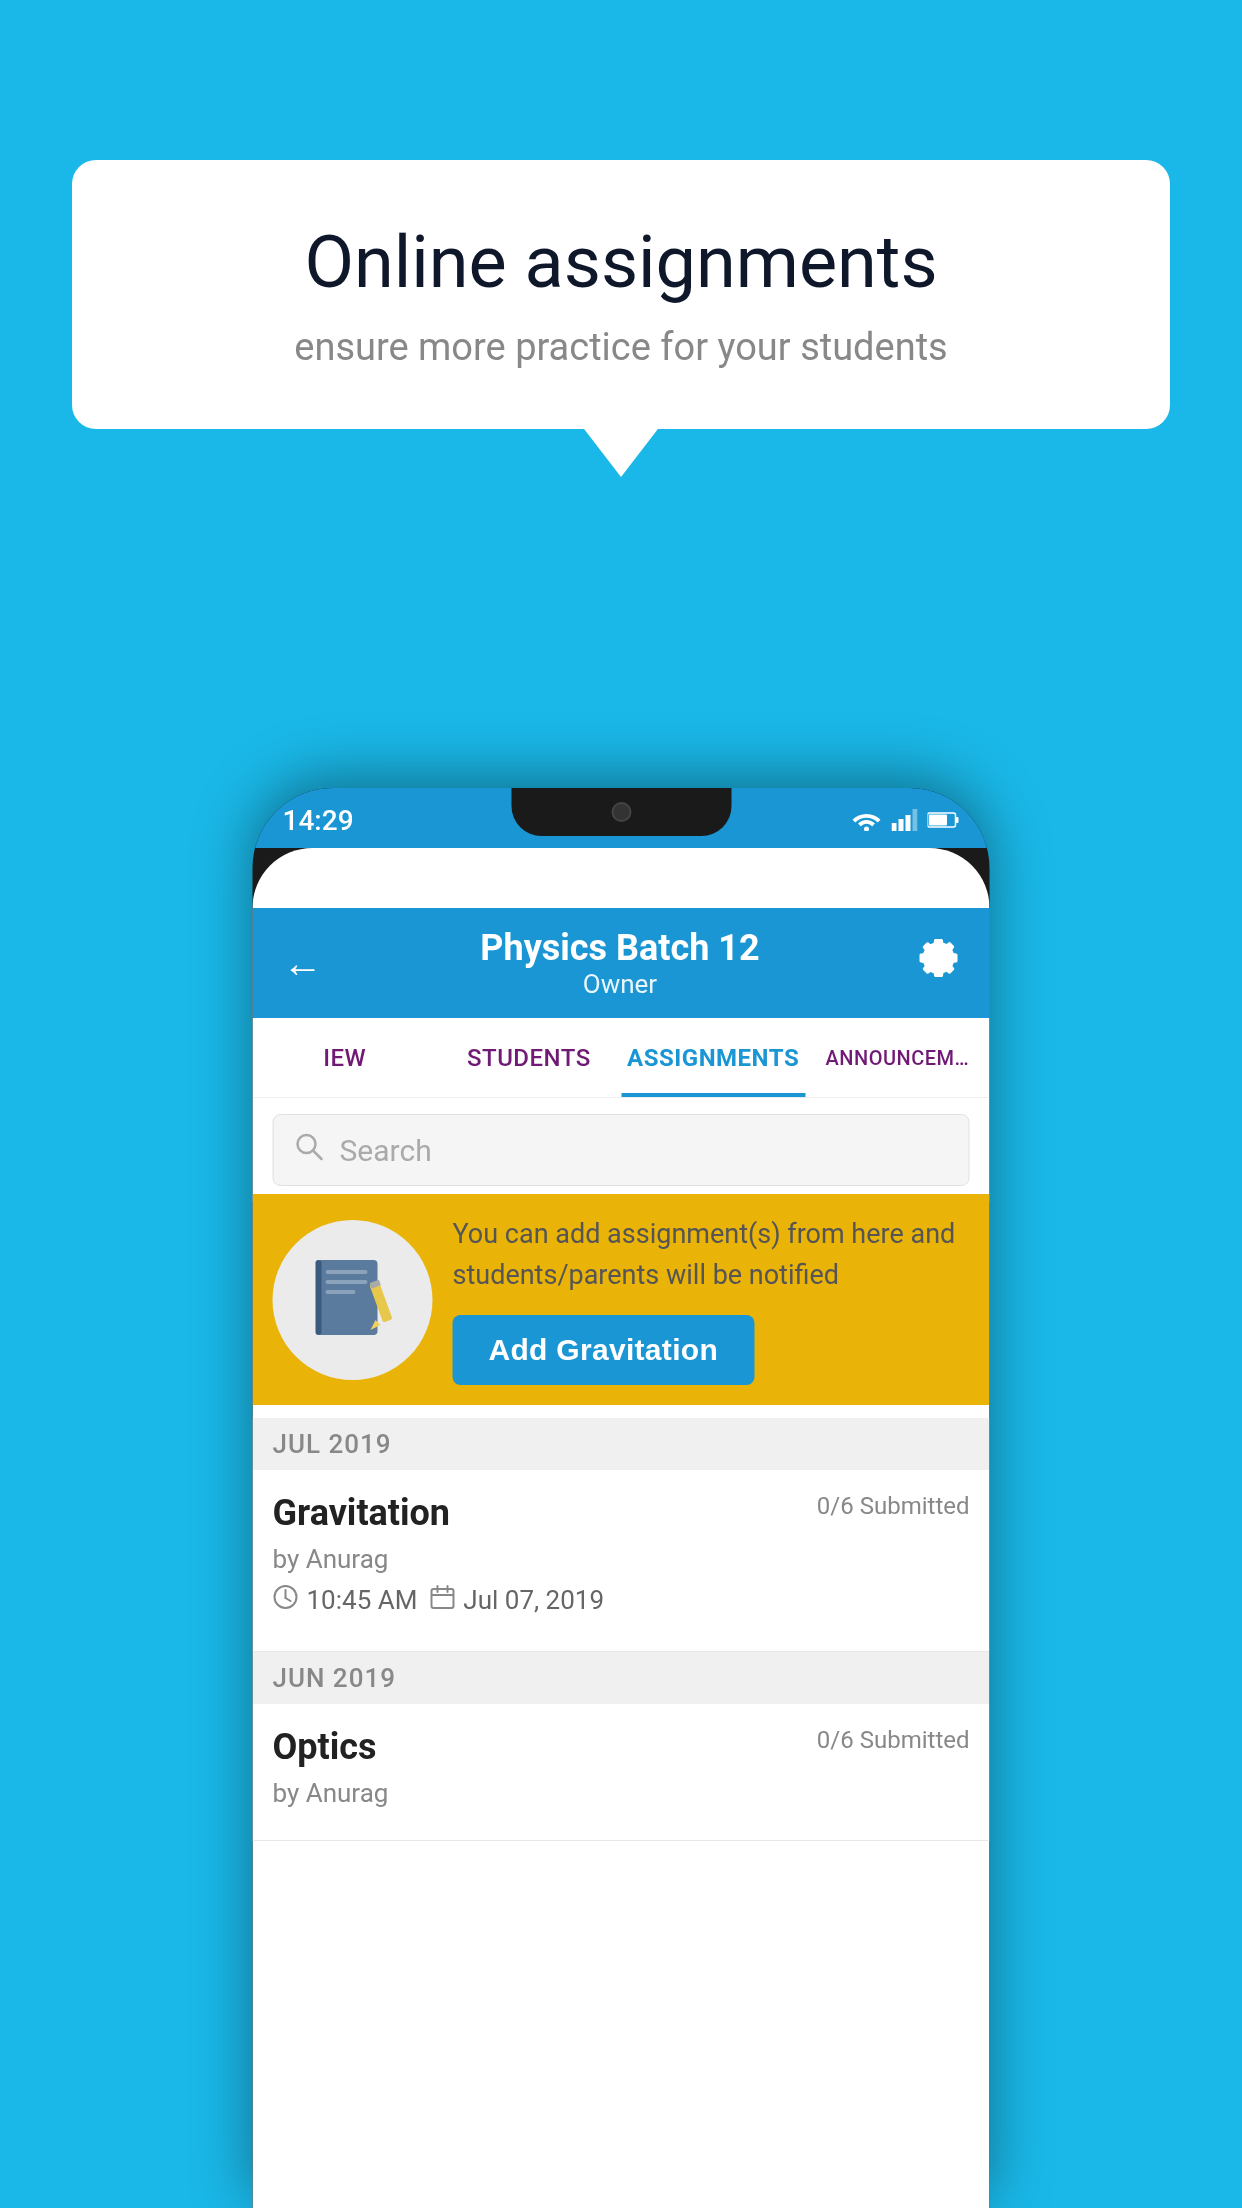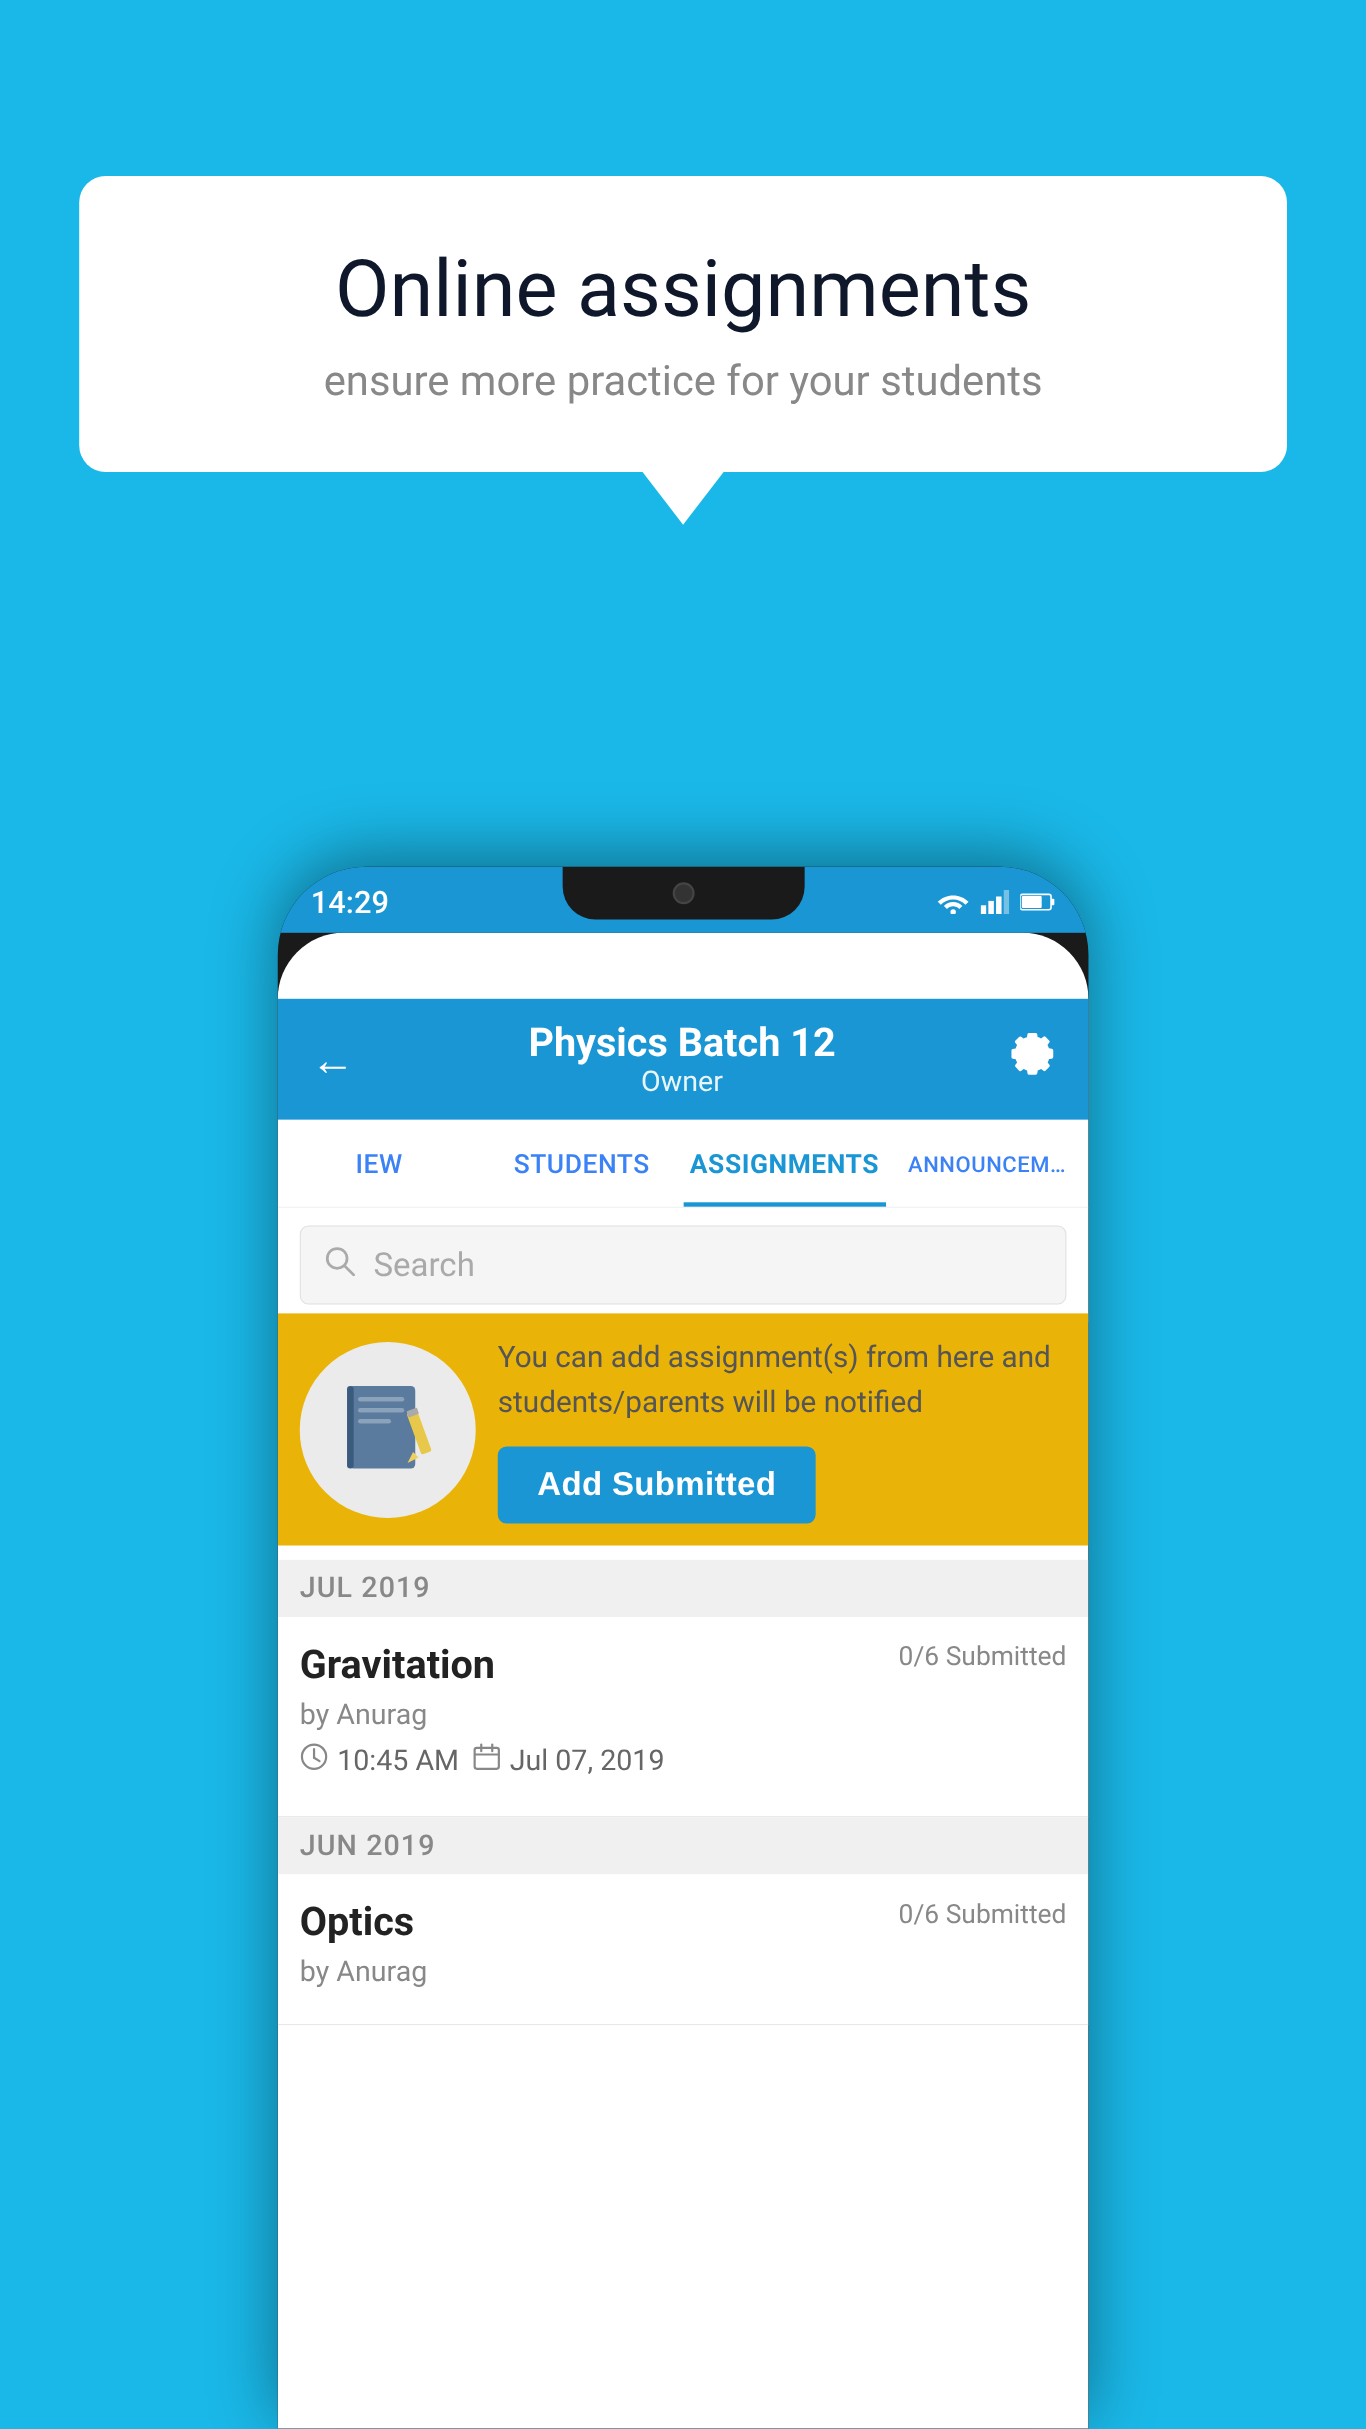--- a/index.html
+++ b/index.html
@@ -189,21 +189,21 @@
       align-items: stretch;
       border-bottom: 1px solid #eee;
     }
 
     .tab-item {
       flex: 1;
       display: flex;
       align-items: center;
       justify-content: center;
       font-size: 24px;
-      color: #3b82f6;
+      color: #701a75;
       font-weight: 500;
       cursor: pointer;
       position: relative;
       letter-spacing: 0.5px;
     }
 
     .tab-item.active {
       color: #1a96d4;
       font-weight: 700;
     }
@@ -478,21 +478,21 @@
           <rect x="18" y="25" width="42" height="4" rx="2" fill="rgba(255,255,255,0.3)"></rect>
           <rect x="18" y="35" width="30" height="4" rx="2" fill="rgba(255,255,255,0.3)"></rect>
 
           <rect x="62" y="30" width="10" height="40" rx="2" fill="#e8c84a" transform="rotate(-20 62 30)"></rect>
           <polygon points="68,65 63,75 73,70" fill="#f0d060"></polygon>
           <rect x="62" y="28" width="10" height="6" rx="1" fill="#aaa" transform="rotate(-20 62 28)"></rect>
         </svg>
       </div>
       <div class="promo-text-block">
         <div class="promo-description">You can add assignment(s) from here and students/parents will be notified</div>
-        <button class="add-assignment-btn">Add Submitted</button>
+        <button class="add-assignment-btn">Add Gravitation</button>
       </div>
     </div>
 
     <div class="section-header section-header-jul">
       <span class="section-header-text">JUL 2019</span>
     </div>
 
     <div class="assignment-item assignment-item-jul">
       <div class="assignment-row-top">
         <span class="assignment-name">Gravitation</span>

